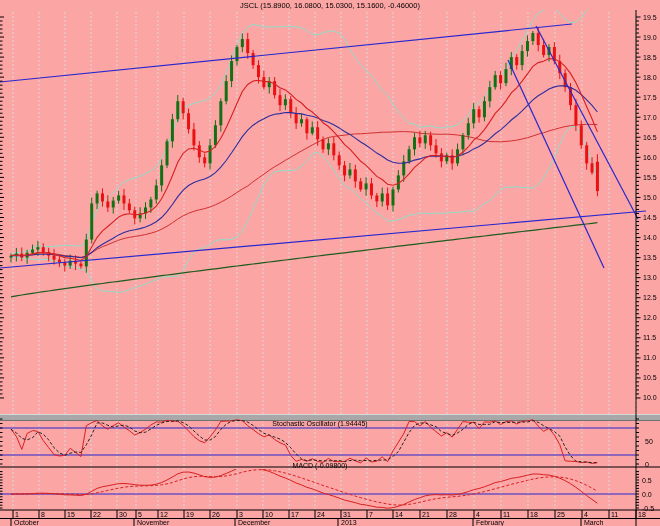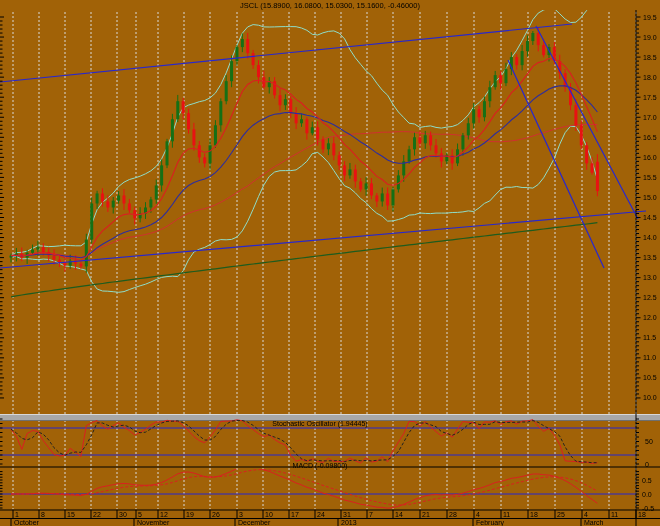--- a/index.html
+++ b/index.html
@@ -1,17 +1,17 @@
 <!DOCTYPE html>
 <html><head>
 <meta charset="utf-8">
 <style>
   html,body{margin:0;padding:0;background:#fff;width:660px;height:526px;overflow:hidden;
     font-family:"Liberation Sans",sans-serif;}
-  #app{position:relative;width:660px;height:526px;background:#a16207;}
+  #app{position:relative;width:660px;height:526px;background:#fca5a5;}
   #cv{position:absolute;left:0;top:0;}
   .lbl{position:absolute;color:#000;white-space:nowrap;z-index:5;}
   #title{top:1px;left:0;width:660px;text-align:center;font-size:7.5px;}
   #stoch-label{top:420px;left:0;width:640px;text-align:center;font-size:7px;}
   #macd-label{top:462px;left:0;width:640px;text-align:center;font-size:7px;}
   svg text{font-family:"Liberation Sans",sans-serif;fill:#000;}
 </style>
 </head>
 <body>
 

